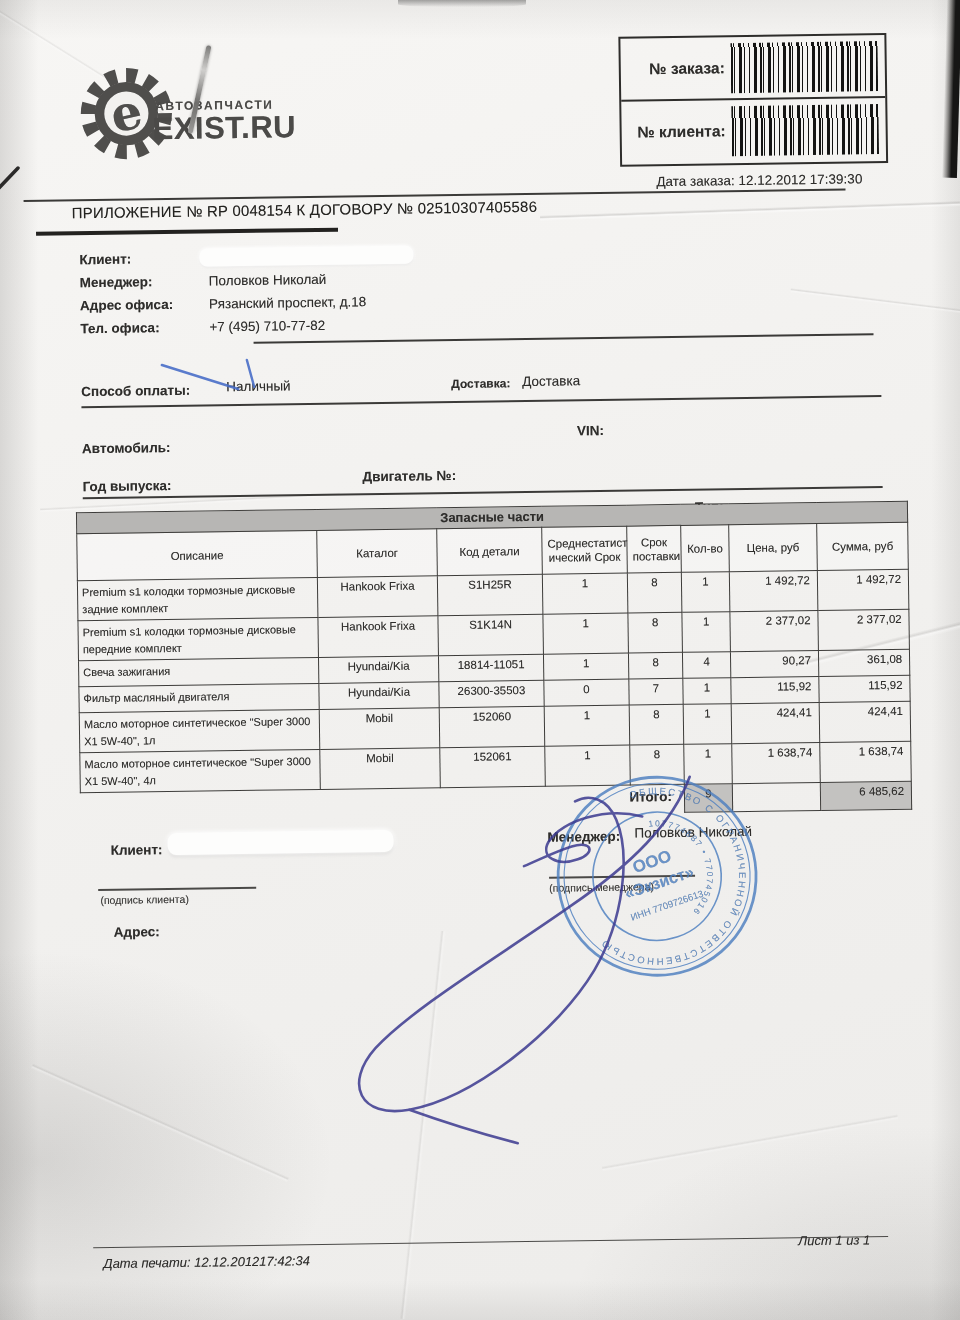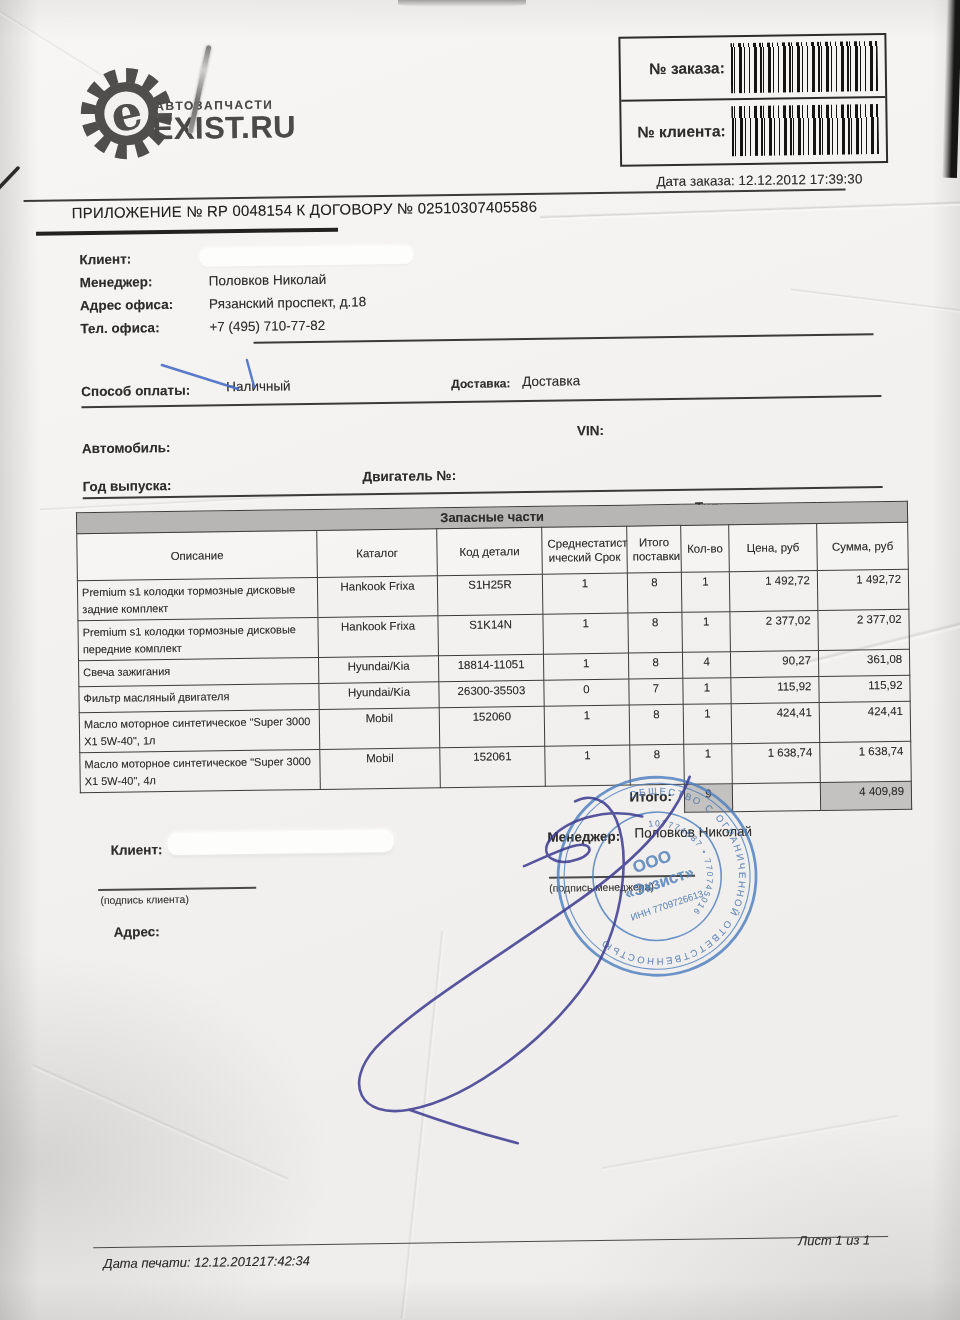--- a/index.html
+++ b/index.html
@@ -197,21 +197,21 @@
       </colgroup>
       <tbody>
         <tr>
           <td class="title-cell" colspan="8">Запасные части</td>
         </tr>
         <tr>
           <th>Описание</th>
           <th>Каталог</th>
           <th>Код детали</th>
           <th>Среднестатист ический Срок</th>
-          <th>Итого поставки</th>
+          <th>Срок поставки</th>
           <th>Кол-во</th>
           <th>Цена, руб</th>
           <th>Сумма, руб</th>
         </tr>
 
           <tr class="part-row">
             <td class="desc">Premium s1 колодки тормозные дисковые задние комплект</td>
             <td class="ctr">Hankook Frixa</td>
             <td class="ctr">S1H25R</td>
             <td class="ctr">1</td>
@@ -273,21 +273,21 @@
             <td class="ctr">8</td>
             <td class="ctr">1</td>
             <td class="num">1 638,74</td>
             <td class="num">1 638,74</td>
           </tr>
 
         <tr class="total-row">
           <td class="spacer" colspan="5">Итого:</td>
           <td class="ctr gray">9</td>
           <td></td>
-          <td class="num gray">4 409,89</td>
+          <td class="num gray">6 485,62</td>
         </tr>
       </tbody>
     </table>
 
     <div class="abs b" style="left:545px; top:836px; font-size:13.5px;">Менеджер:</div>
     <div class="abs" style="left:632px; top:833px; font-size:13.5px;">Половков Николай</div>
     <div class="sig-line" style="left:546px; top:883px; width:146px;"></div>
     <div class="abs caption" style="left:546px; top:888px;">(подпись менеджера)</div>
 
     <div class="abs b" style="left:108px; top:843px; font-size:13.5px;">Клиент:</div>

